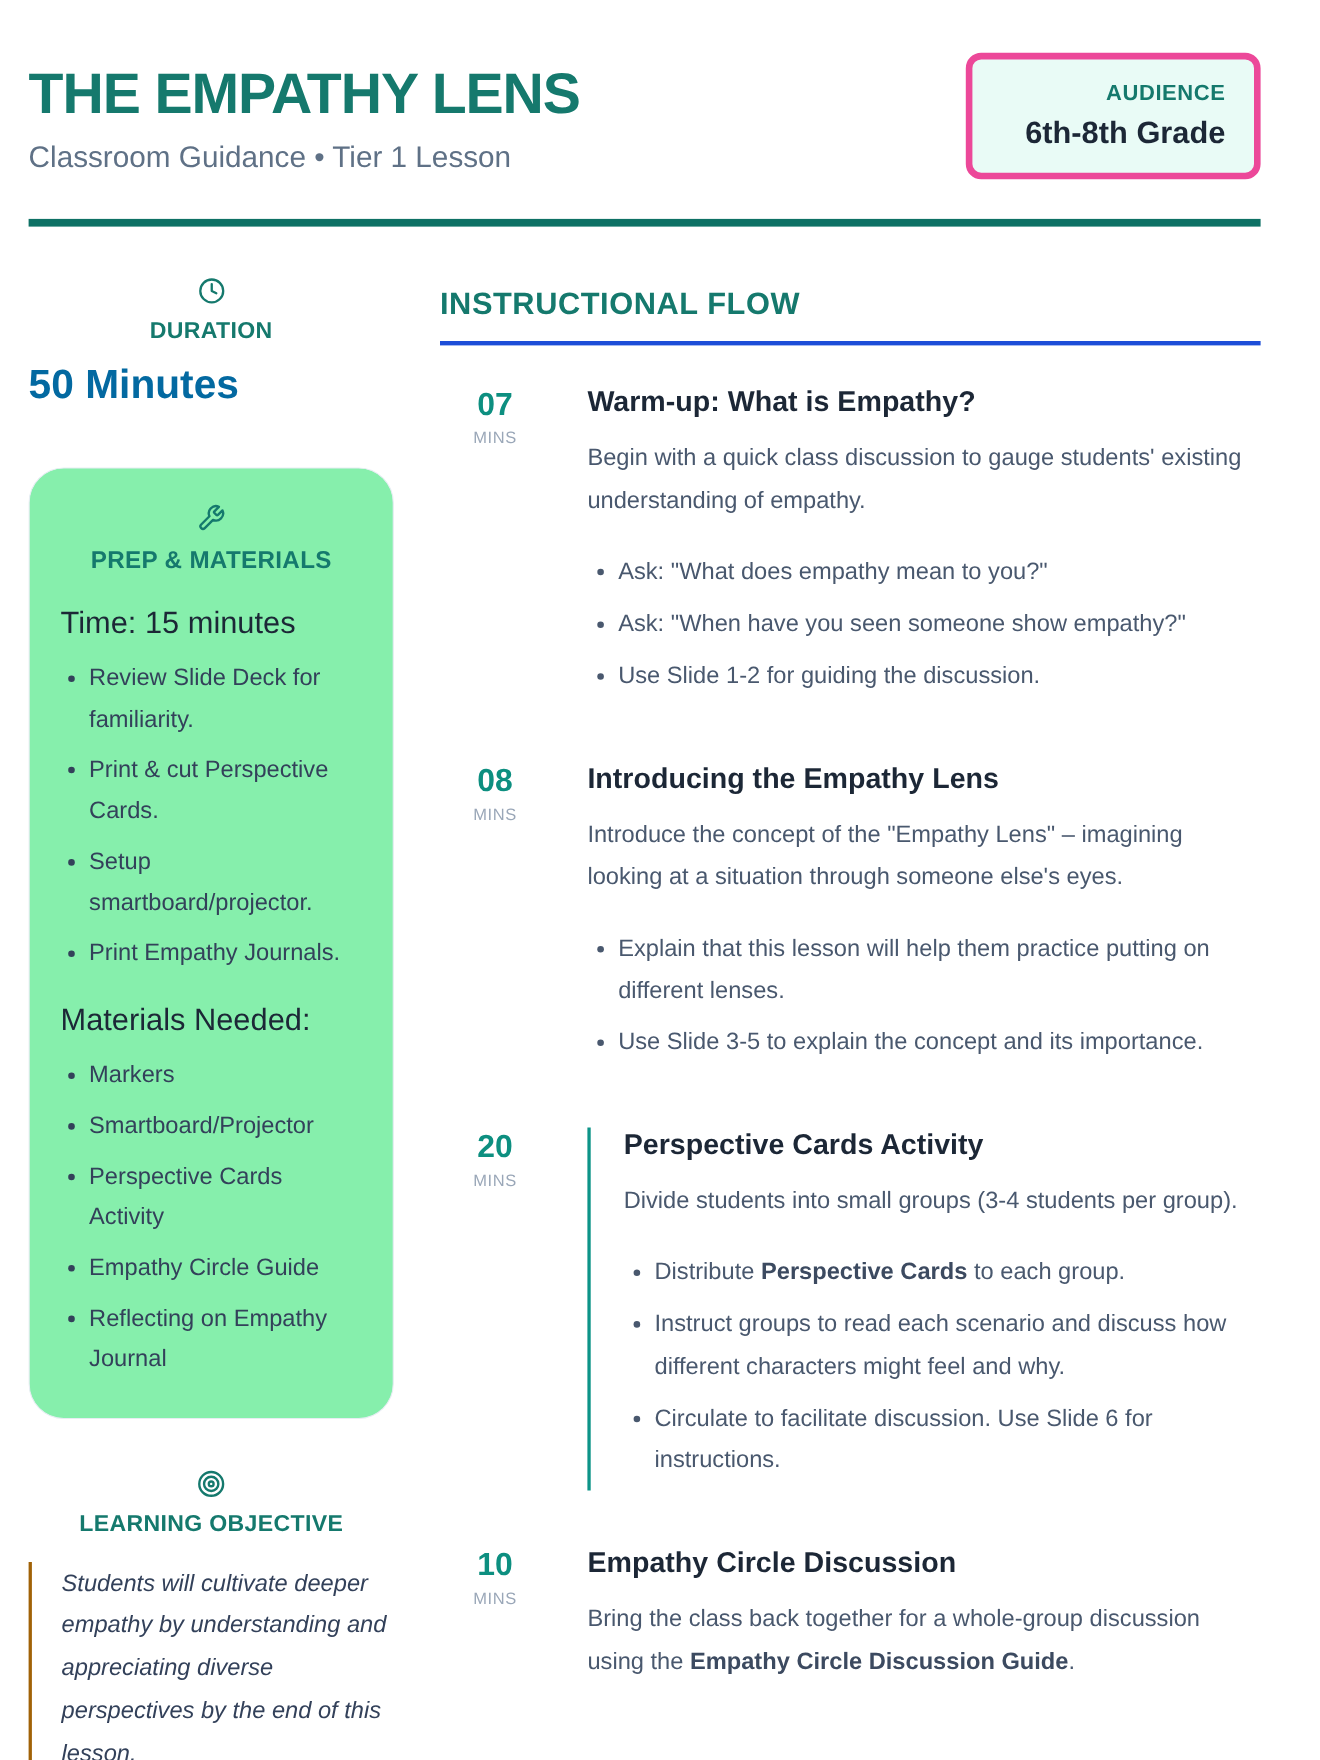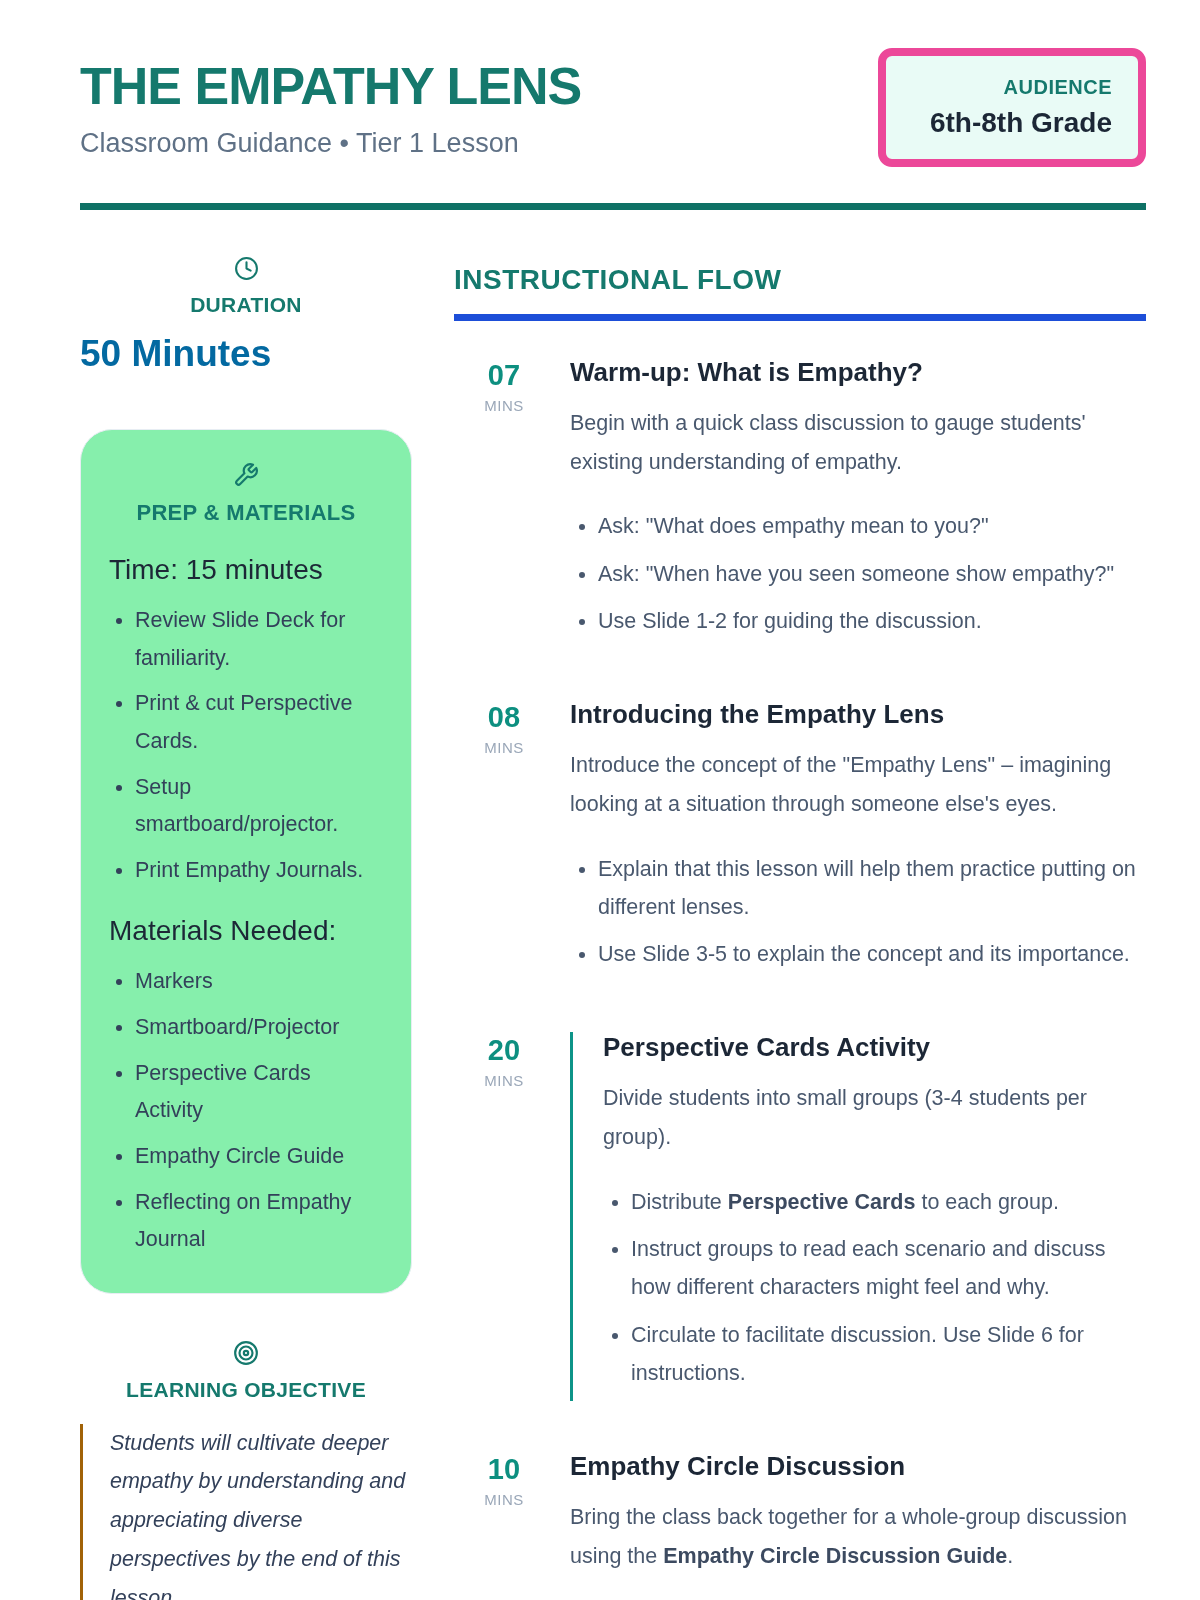--- a/index.html
+++ b/index.html
@@ -4,37 +4,37 @@
 <style>
   * { box-sizing: border-box; }
   html, body {
     margin: 0; padding: 0;
     width: 1200px; height: 1600px;
     overflow: hidden;
     background: #ffffff;
     font-family: "Liberation Sans", sans-serif;
     color: #1e293b;
   }
-  .page { padding: 40px 50px 0 80px; width: 1196px; height: 1600px; overflow: hidden; }
+  .page { padding: 40px 50px 0 26px; width: 1196px; height: 1600px; overflow: hidden; }
 
   
   .header-row { display: flex; justify-content: space-between; align-items: flex-start; }
   .page-title {
     margin: 16px 0 0 0;
     font-size: 52px; font-weight: 800; letter-spacing: -1px;
     color: #15796d;
   }
   .page-subtitle {
     margin-top: 12px;
     font-size: 27px; font-weight: 500; color: #5f7186;
   }
   .audience-badge {
     margin-top: 8px;
     background: #e9fbf6;
-    border: 8px solid #ec4899;
+    border: 6px solid #ec4899;
     border-radius: 14px;
     padding: 20px 26px;
     text-align: right;
     min-width: 268px;
   }
   .audience-label { color: #15796d; font-weight: 700; font-size: 20px; letter-spacing: 0.5px; }
   .audience-value { color: #1c2736; font-weight: 700; font-size: 28px; margin-top: 8px; }
   .header-divider { height: 7px; background: #0e7165; margin-top: 36px; border: none; }
 
   
@@ -70,24 +70,24 @@
     color: #33415a;
     line-height: 1.8;
   }
 
   
   .flow-title {
     margin: 8px 0 0 0;
     color: #15796d;
     font-size: 28px; font-weight: 800; letter-spacing: 0.5px;
     padding-bottom: 18px;
-    border-bottom: 7px solid #1d4ed8;
+    border-bottom: 4px solid #1d4ed8;
   }
   .steps { margin-top: 36px; }
-  .step { display: grid; grid-template-columns: 100px 1fr; column-gap: 16px; margin-bottom: 50px; }
+  .step { display: grid; grid-template-columns: 100px 1fr; column-gap: 34px; margin-bottom: 50px; }
   .step-time { text-align: center; padding-top: 2px; }
   .step-mins { color: #0d8f80; font-size: 29px; font-weight: 800; }
   .step-mins-label { color: #9aa7b8; font-size: 15px; font-weight: 500; letter-spacing: 0.5px; margin-top: 5px; }
   .step-content h3 { margin: 0 0 16px 0; font-size: 26px; font-weight: 700; color: #1c2736; }
   .step-content p { margin: 0; font-size: 21.5px; color: #49586e; line-height: 1.8; }
   .step-content p b, .step-content li b { color: #3c4a60; font-weight: 700; }
   .step-content ul { margin: 26px 0 0 0; padding-left: 28px; }
   .step-content li { font-size: 21.5px; color: #49586e; line-height: 1.78; margin-bottom: 9px; }
   .step-content.highlighted { border-left: 3px solid #0d9488; padding-left: 30px; }
 </style>

